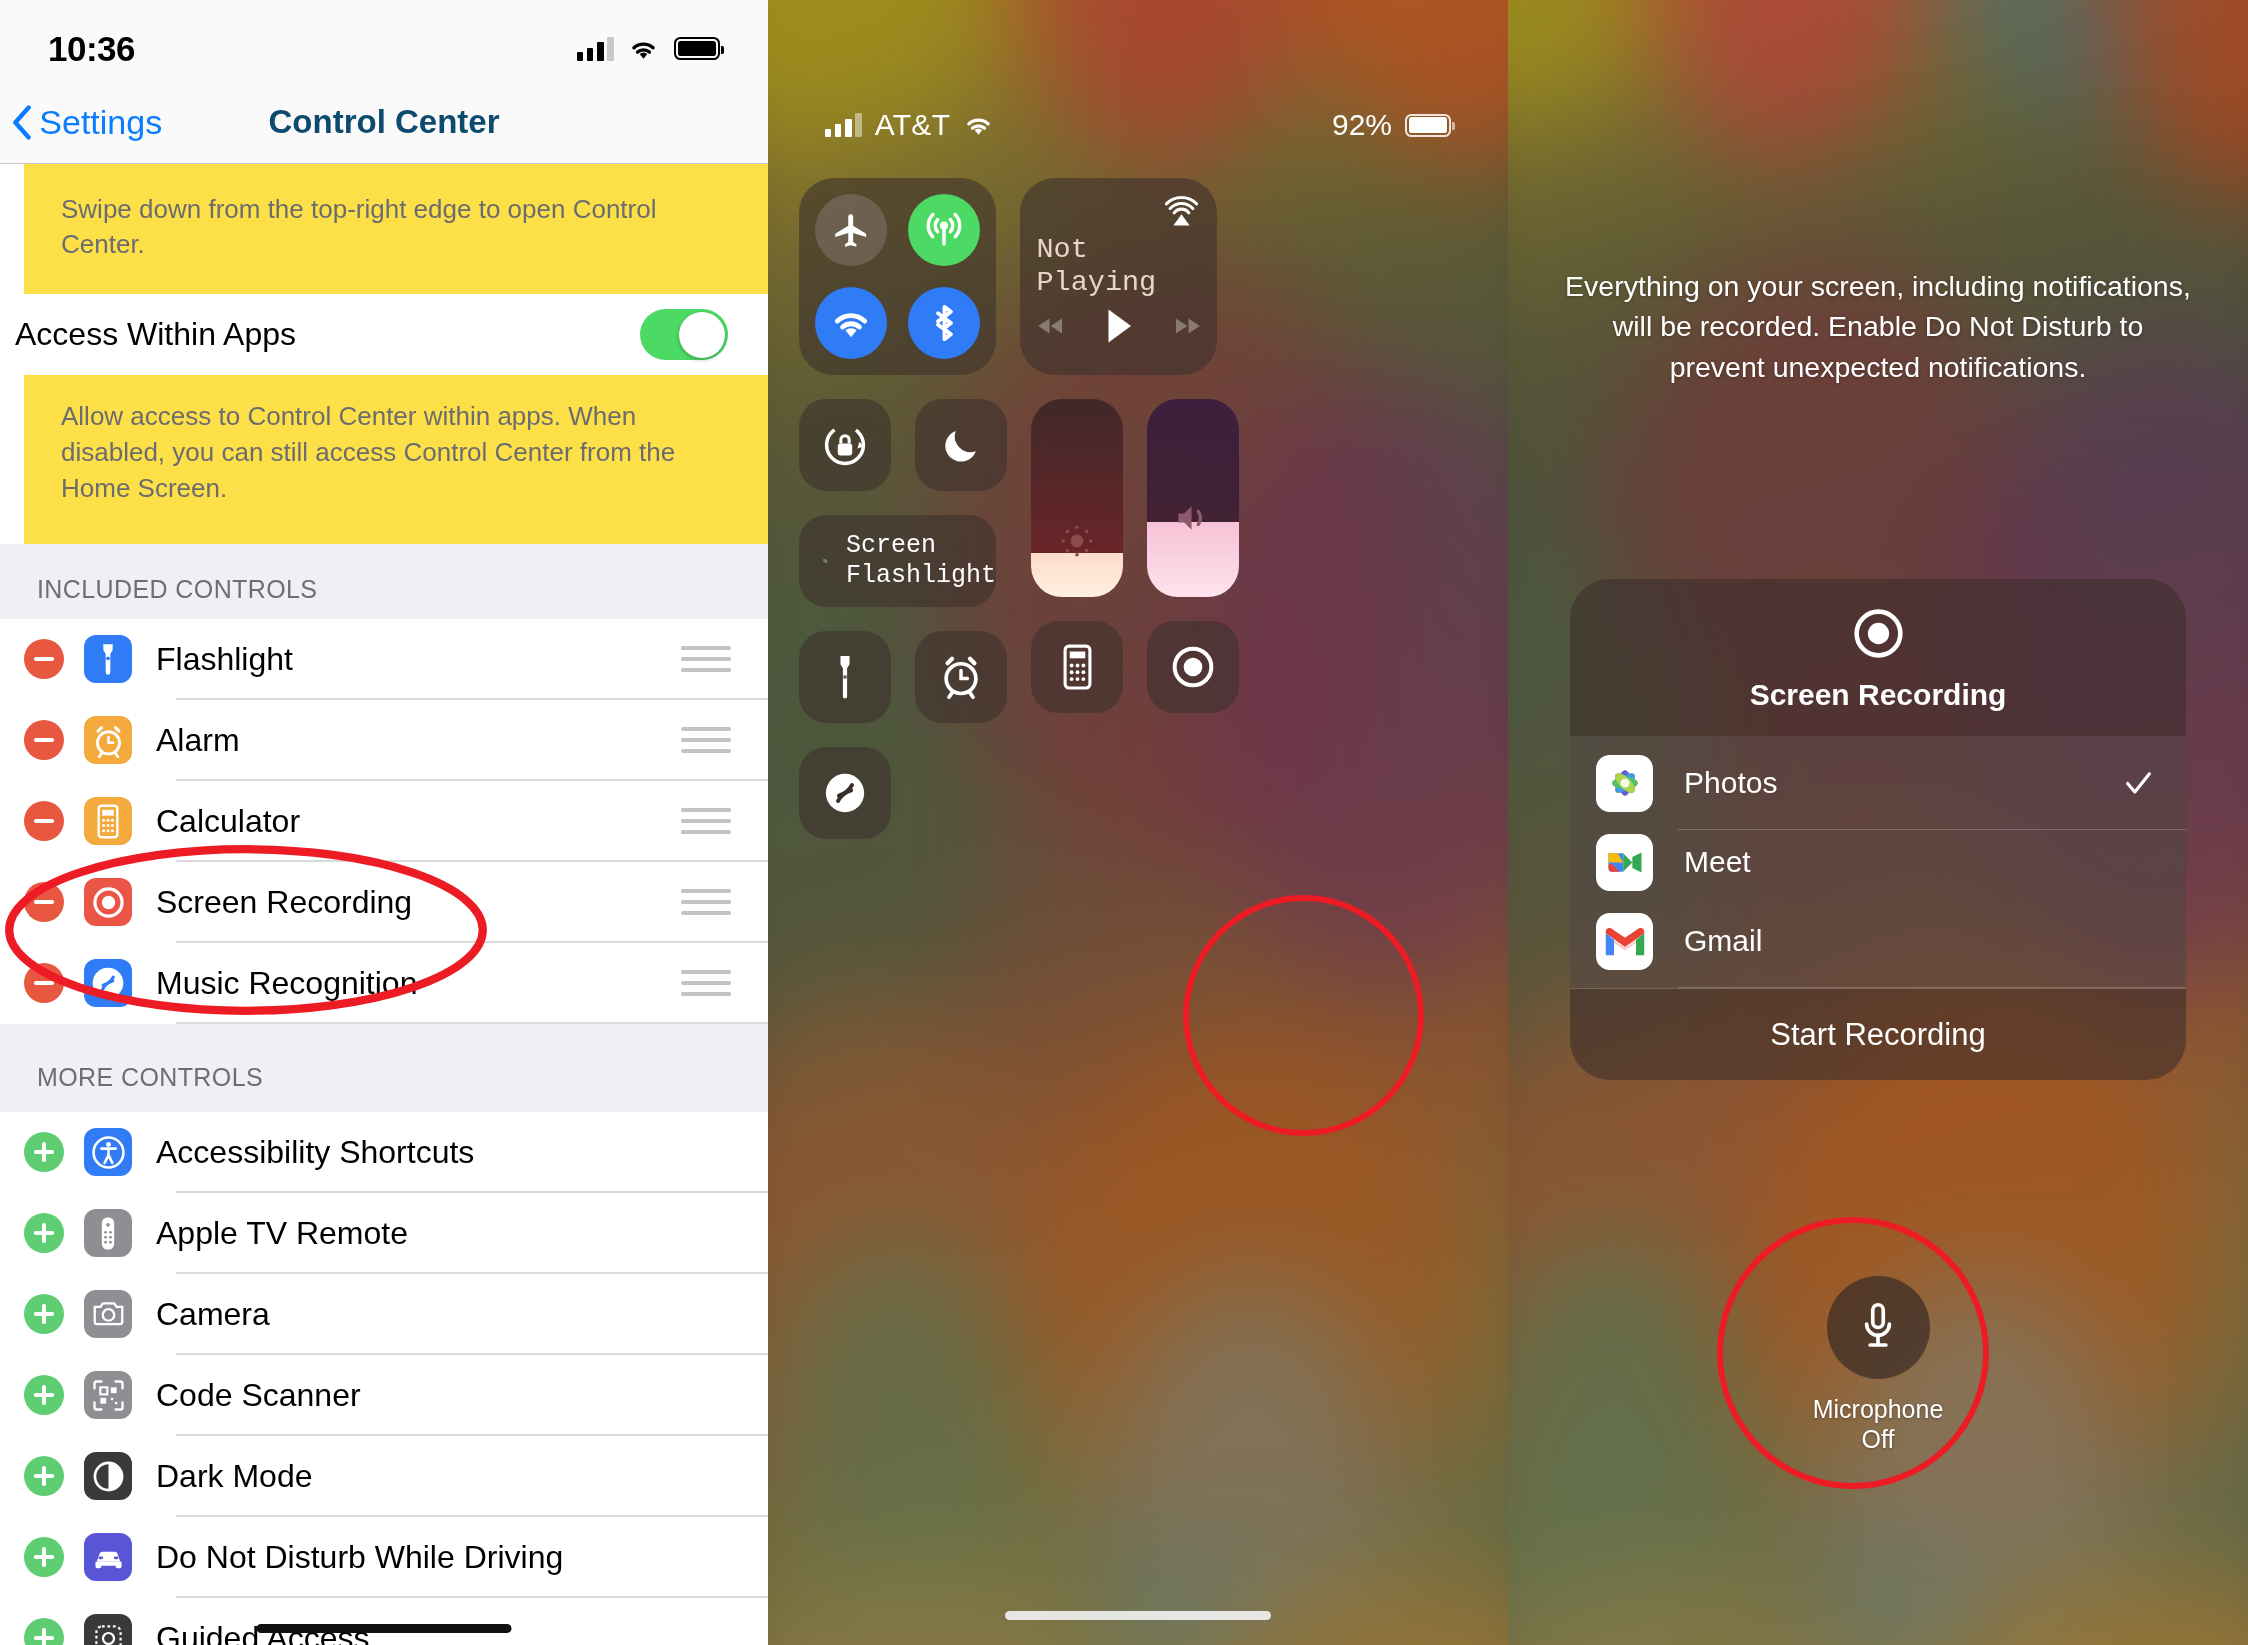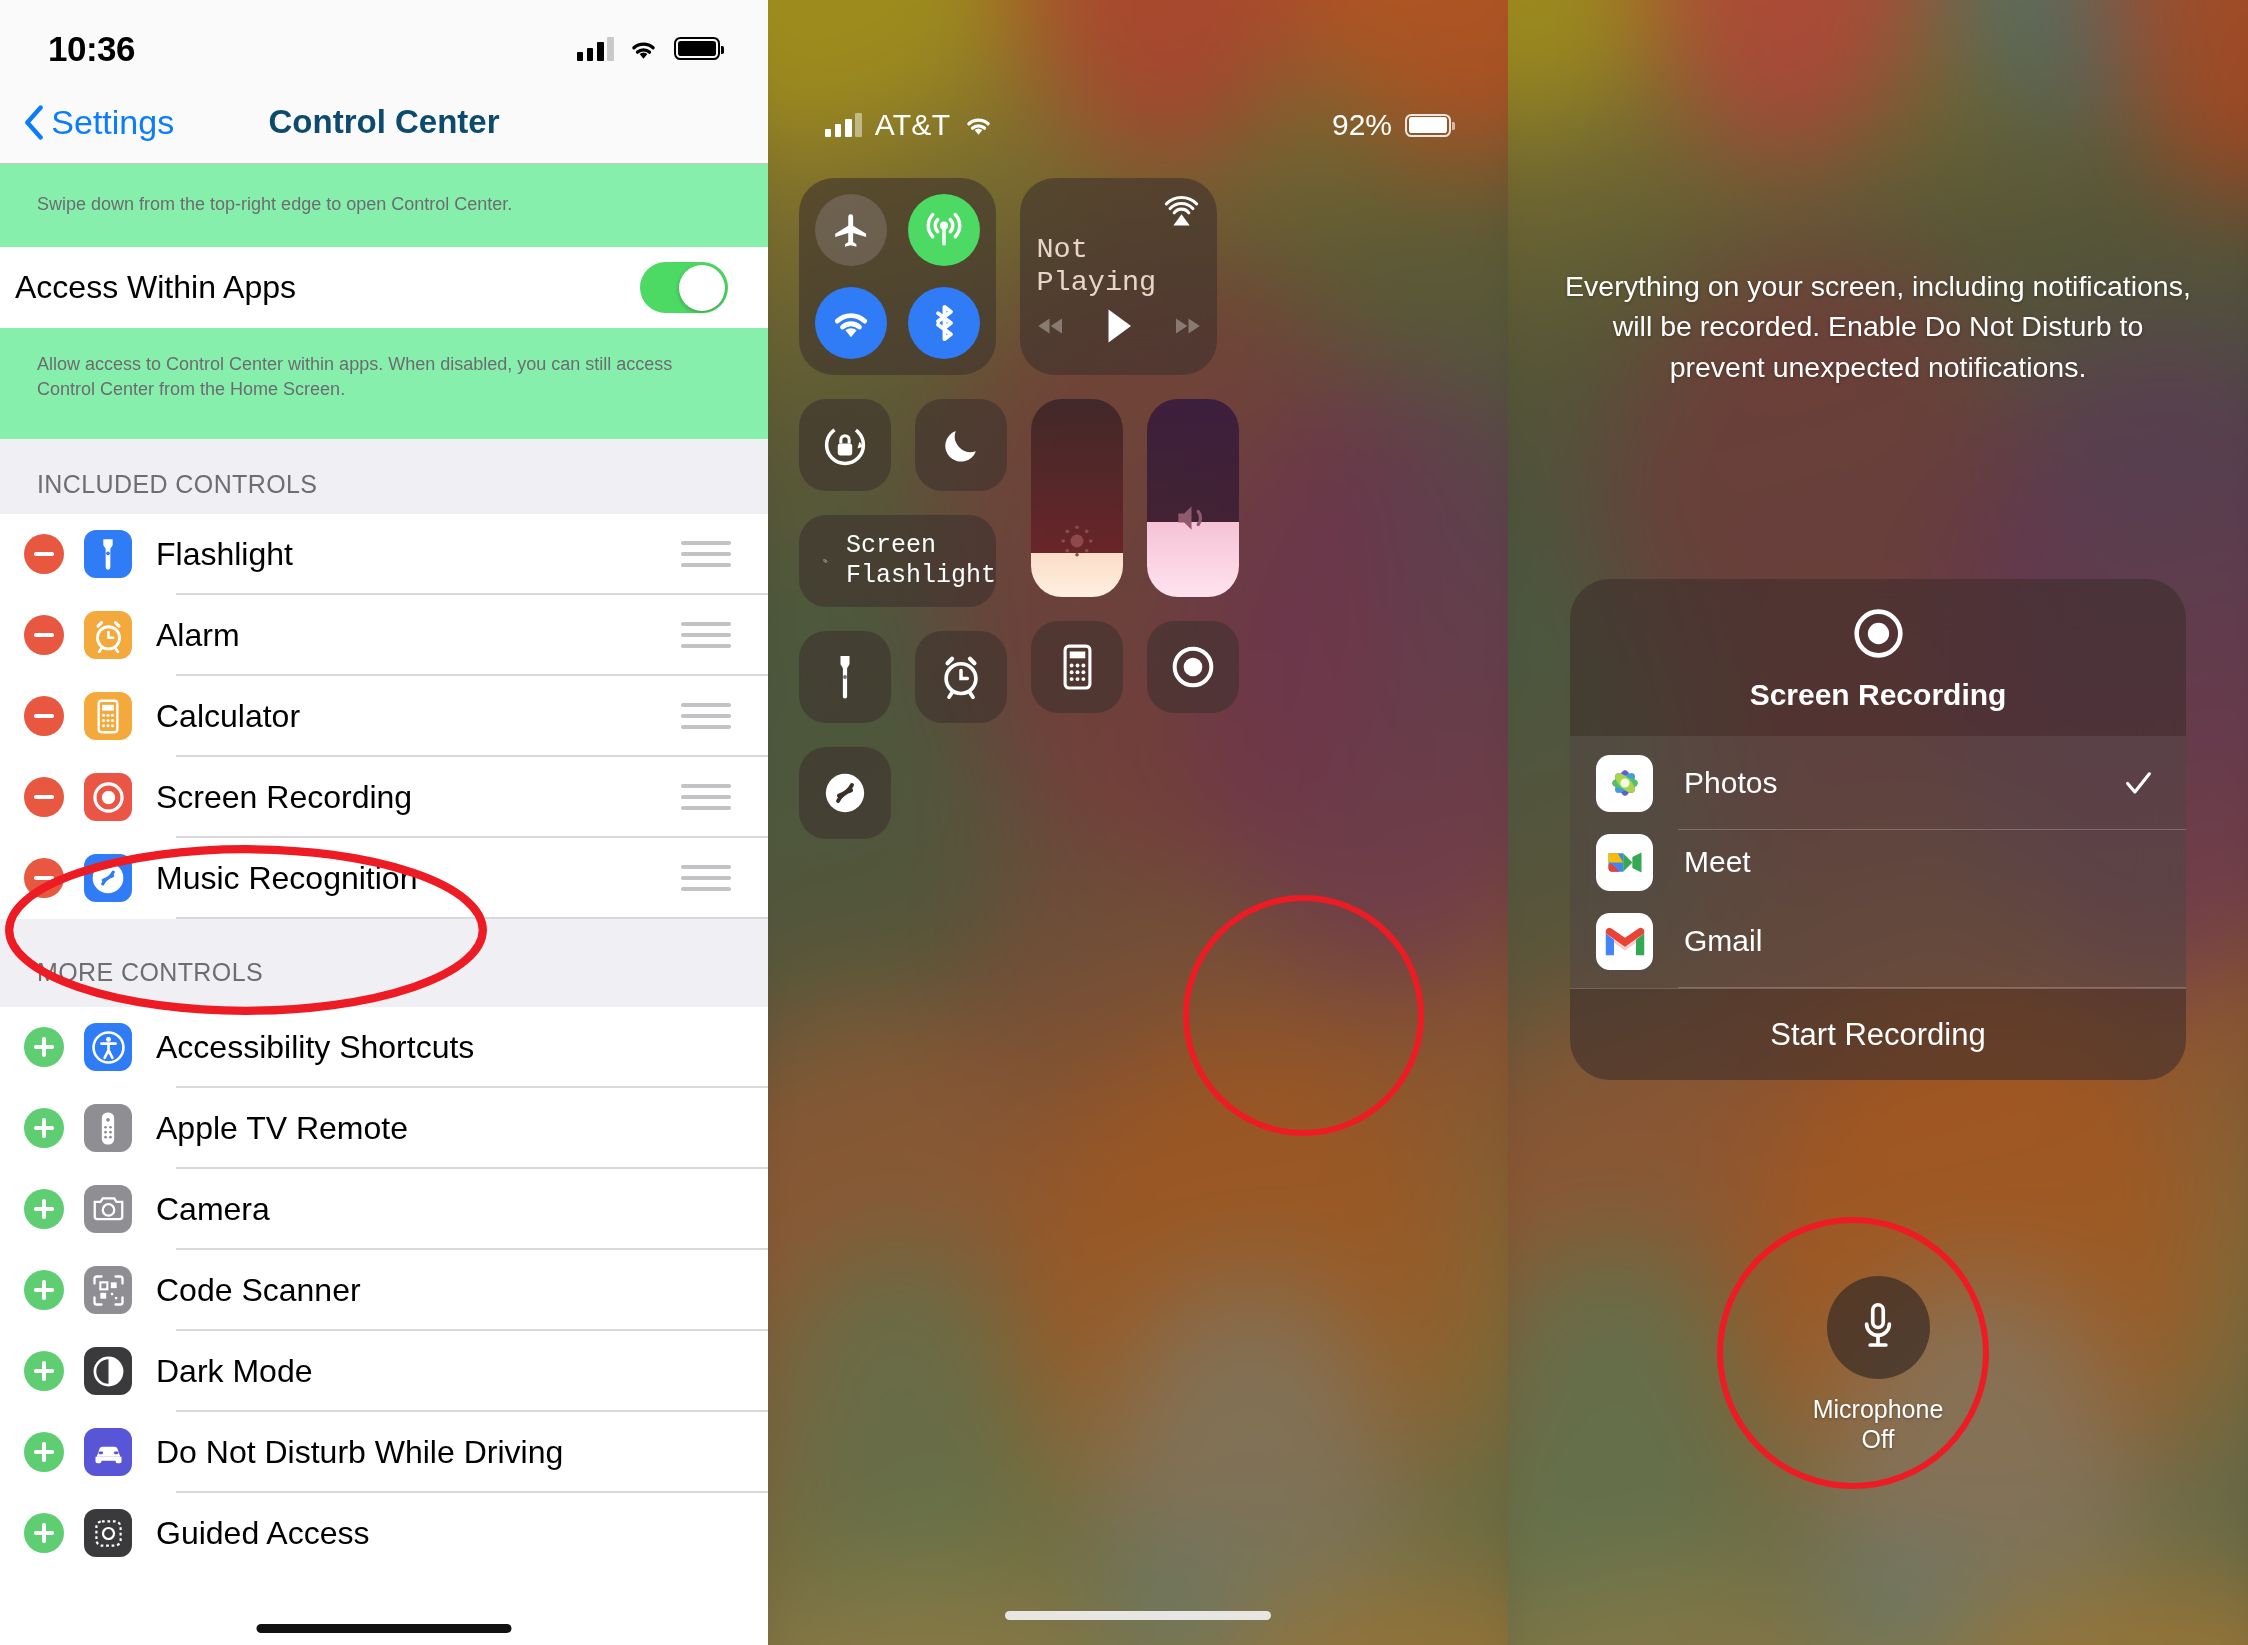--- a/index.html
+++ b/index.html
@@ -17,26 +17,26 @@
   .cell-bars i { width:6.4px; background:#000; border-radius:0.9px; display:block; }
   .cell-bars i:nth-child(1){height:8.3px;} .cell-bars i:nth-child(2){height:13px;}
   .cell-bars i:nth-child(3){height:18.4px;} .cell-bars i:nth-child(4){height:24px;background:#c9c9c9;}
   .wifi-ic { width:31px; height:24px; }
   .batt { width:46px; height:23px; border:2.8px solid #000; border-radius:6.4px; position:relative; padding:1.8px; }
   .batt::after{content:"";position:absolute;right:-6.4px;top:6.4px;width:3.7px;height:8.3px;background:#000;border-radius:0 1.8px 1.8px 0;}
   .batt b{display:block;height:100%;background:#000;border-radius:2.8px;width:100%;}
 
   .navbar { height:83px; background:#fafafa; display:flex; align-items:center;
             position:relative; border-bottom:1.4px solid #c8c8cc; }
-  .nav-back { display:flex; align-items:center; gap:7.3px; padding-left:24px; color:#0a7cff;
+  .nav-back { display:flex; align-items:center; gap:7.3px; padding-left:12px; color:#0a7cff;
               font-size:34px; cursor:pointer; }
   .chev { width:20px; height:35px; }
   .nav-title { position:absolute; left:0; right:0; text-align:center; font-size:33px;
                font-weight:bold; color:#0c4a6e; pointer-events:none; }
-  .grp-note { background:#86efac; padding:27.5px 37px 31px 37px; font-size:18px; color:#6c6c70; line-height:1.38; }
+  .grp-note { background:#fde047; padding:27.5px 37px 31px 37px; font-size:26px; color:#6c6c70; line-height:1.38;margin-left:24px; }
   .grp-note.tight { padding:24px 37px 37px 37px; }
   .grp-head { background:#f0eff4; padding:31px 37px 14.7px 37px; font-size:25px;
               color:#6d6d72; letter-spacing:0.4px; }
 
   .row { background:#fff; display:flex; align-items:center; height:81px; padding-left:15px;
          position:relative; }
   .row-label { font-size:32px; color:#000; flex:1; }
   .toggle { width:88px; height:51px; border-radius:26px; background:#4cd964; position:relative;
             margin-right:40px; }
   .toggle::after{content:"";position:absolute;right:2.8px;top:2.8px;width:46px;height:46px;border-radius:50%;background:#fff;

